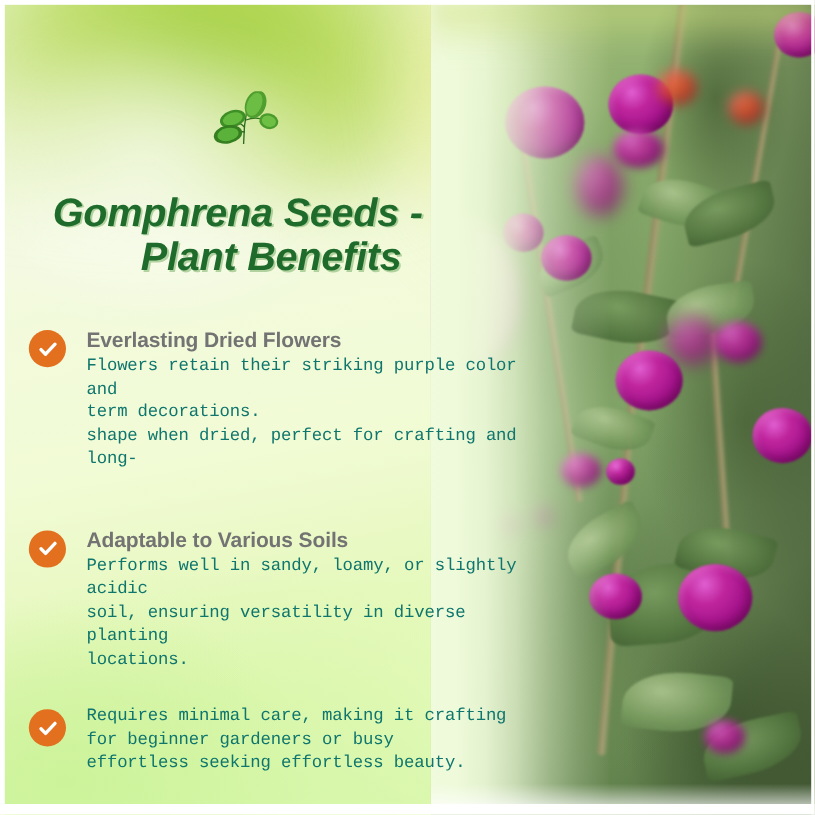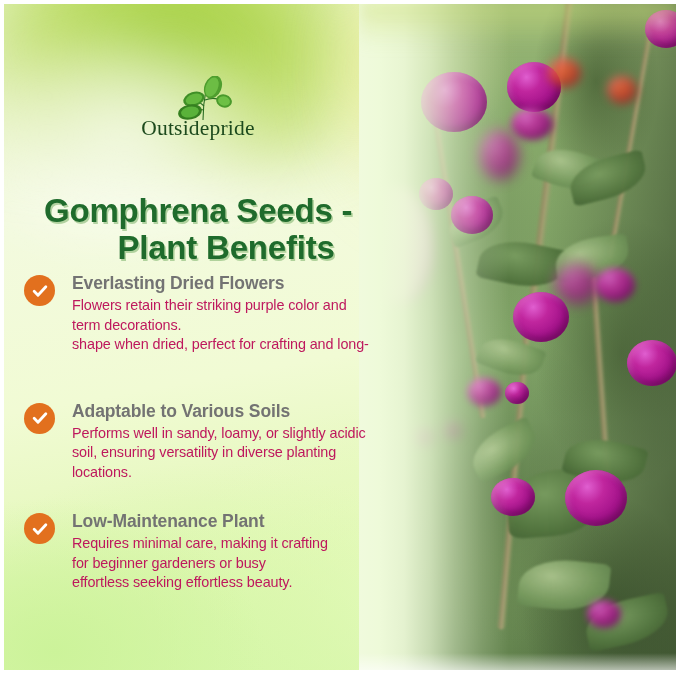--- a/index.html
+++ b/index.html
@@ -185,24 +185,24 @@
 
   
   .title {
     position: absolute;
     left: 44px;
     top: 158px;
     width: 390px;
     font-size: 33px;
     line-height: 37px;
     font-weight: bold;
+    font-style: italic;
     color: #1f6b2c;
     text-shadow: 1.5px 1.5px 0 rgba(122,176,104,0.55);
     letter-spacing: -0.2px;
-    margin-top: 34px;
   }
   .title-line { display: block; }
   .title-line-2 { text-align: center; padding-right: 26px; }
 
   
   .benefits {
     position: absolute;
     left: 24px;
     top: 272px;
     width: 412px;
@@ -229,22 +229,23 @@
     font-size: 17.5px;
     font-weight: bold;
     color: #737373;
     line-height: 22px;
     margin-bottom: 2px;
     letter-spacing: -0.1px;
   }
   .benefit-desc {
     font-size: 14.4px;
     line-height: 19.5px;
-    color: #be185d;
+    color: #0f766e;
     letter-spacing: -0.1px;
+    font-family: Liberation Mono, monospace;
   }
   .benefit-desc .ln { display: block; }
 </style>
 </head>
 <body>
 
 <div class="poster">
 
   <div class="bg-base"></div>
   <div class="bg-blob-green"></div>
@@ -315,21 +316,20 @@
             <ellipse cx="42" cy="11" rx="6" ry="10" fill="#6cbd44" transform="rotate(22 42 11)"></ellipse>
             <ellipse cx="24" cy="23" rx="11" ry="7" fill="#3f8f27" transform="rotate(-18 24 23)"></ellipse>
             <ellipse cx="24" cy="23" rx="8.5" ry="5" fill="#63b83e" transform="rotate(-18 24 23)"></ellipse>
             <ellipse cx="54" cy="25" rx="8" ry="6.5" fill="#4a9a2c" transform="rotate(16 54 25)"></ellipse>
             <ellipse cx="54" cy="25" rx="6" ry="4.6" fill="#6ec045" transform="rotate(16 54 25)"></ellipse>
             <ellipse cx="20" cy="36" rx="12" ry="7.5" fill="#357f20" transform="rotate(-12 20 36)"></ellipse>
             <ellipse cx="20" cy="36" rx="9" ry="5.4" fill="#5ab23a" transform="rotate(-12 20 36)"></ellipse>
           </g>
         </svg>
       </div>
-      <div class="logo-text">Outsidepride</div>
     </div>
 
     <div class="title">
       <span class="title-line">Gomphrena Seeds  -</span>
       <span class="title-line title-line-2">Plant Benefits</span>
     </div>
 
     <div class="benefits">
 
       <div class="benefit">
@@ -359,21 +359,20 @@
           <span class="ln">locations.</span>
         </div>
       </div>
 
       <div class="benefit" style="margin-top:28px;">
         <div class="check-icon">
           <svg viewBox="0 0 24 24" width="20" height="20">
             <path d="M5 12.4 L9.6 17 L19 7" fill="none" stroke="#ffffff" stroke-width="3.4" stroke-linecap="round" stroke-linejoin="round"></path>
           </svg>
         </div>
-        <div class="benefit-title">Low-Maintenance Plant</div>
         <div class="benefit-desc">
           <span class="ln">Requires minimal care, making it crafting</span>
           <span class="ln">for beginner gardeners or busy</span>
           <span class="ln">effortless seeking effortless beauty.</span>
         </div>
       </div>
 
     </div>
   </div>
 

